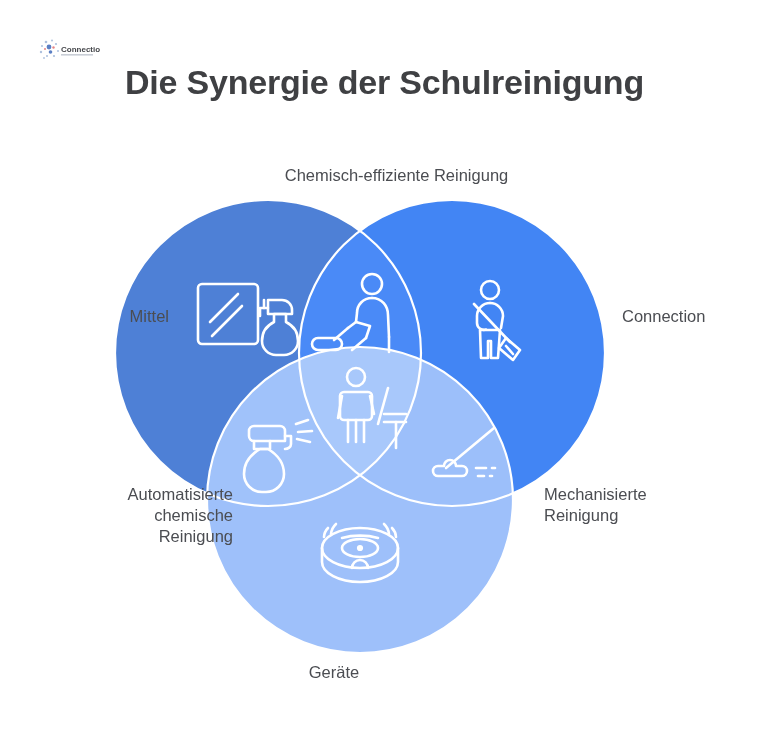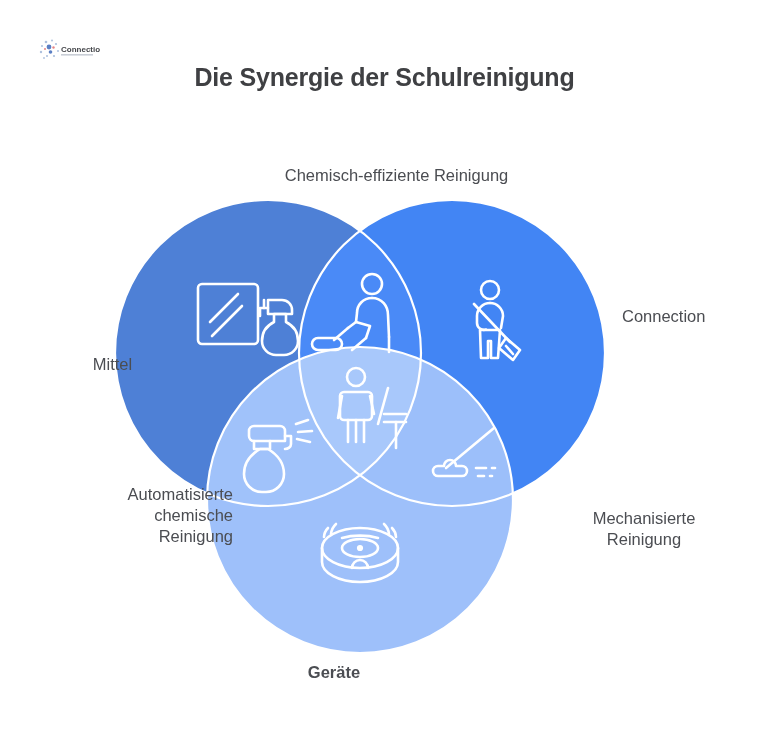--- a/index.html
+++ b/index.html
@@ -24,21 +24,21 @@
     height: 24px;
   }
 
   
   #page-title {
     position: absolute;
     left: 0;
     top: 63px;
     width: 769px;
     text-align: center;
-    font-size: 25px;
+    font-size: 34px;
     font-weight: bold;
     color: #3f4043;
     letter-spacing: -0.2px;
   }
 
   
   #venn-stage {
     position: absolute;
     left: 0;
     top: 0;
@@ -58,41 +58,38 @@
     color: #4b4d52;
     line-height: 21px;
     white-space: pre-line;
     padding-left: 12px;
   }
   #label-top {
     left: 0; top: 165px; width: 769px;
     text-align: center;
   }
   #label-left {
-    left: 28px; top: 306px; width: 145px;
-    text-align: center;
-    margin-top: 48px;
+    left: 12px; top: 306px; width: 145px;
+    text-align: right;
   }
   #label-right {
     left: 610px; top: 306px; width: 150px;
     text-align: left;
   }
   #label-bottom-left {
     left: 36px; top: 484px; width: 185px;
     text-align: right;
   }
   #label-bottom-right {
     left: 532px; top: 484px; width: 200px;
-    text-align: center;
-    margin-top: 24px;
+    text-align: left;
   }
   #label-bottom {
     left: 0; top: 662px; width: 644px;
     text-align: center;
-    font-weight: bold;
   }
 </style>
 </head>
 <body>
 
 <div id="brand-logo">
   <svg width="62" height="24" viewBox="0 0 62 24">
     <g fill="#9fb6d8" opacity="0.85">
       <circle cx="8" cy="4" r="1.3"></circle>
       <circle cx="14" cy="2.5" r="1"></circle>

